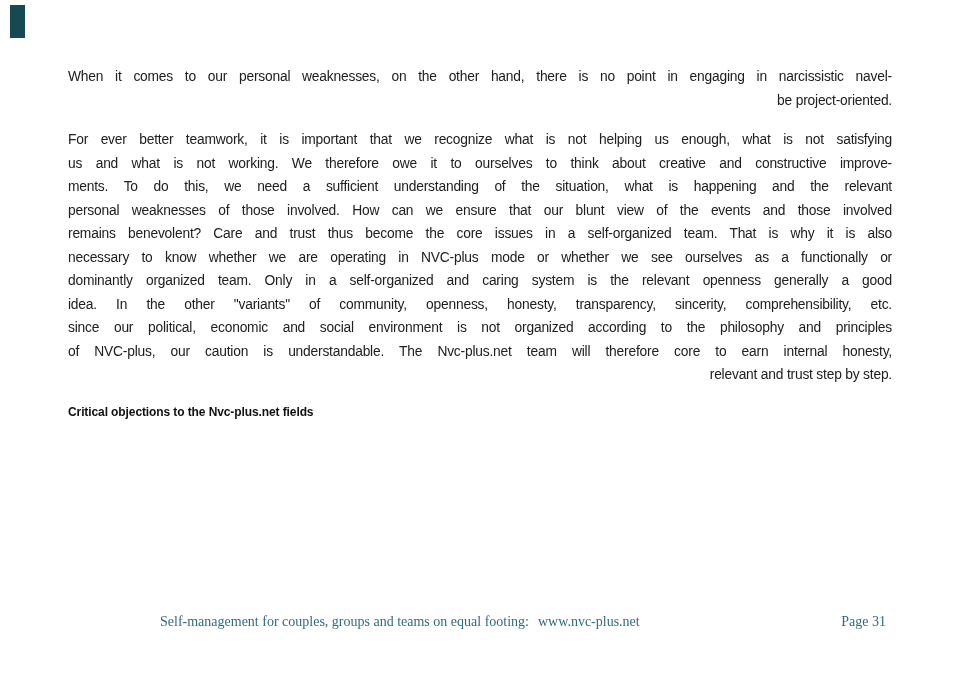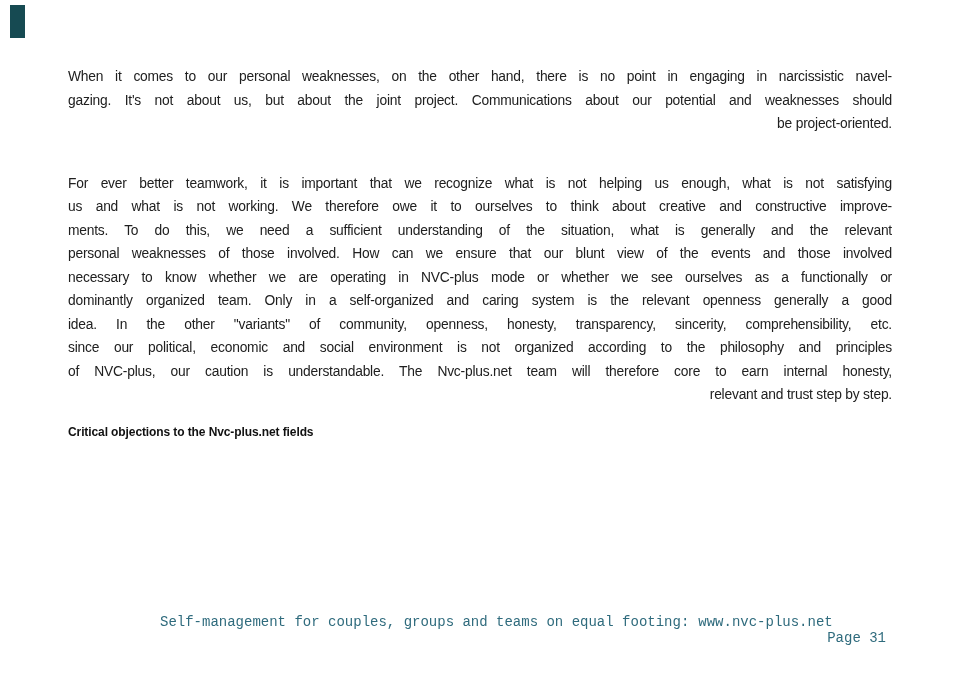--- a/index.html
+++ b/index.html
@@ -28,21 +28,21 @@
     position: absolute;
     left: 68px;
     top: 65px;
     width: 824px;
     color: #202020;
     font-size: 13.8px;
     letter-spacing: -0.2px;
     line-height: 23.5px;
   }
   .paragraph { margin: 0; }
-  .paragraph + .paragraph { margin-top: 36px; }
+  .paragraph + .paragraph { margin-top: 16px; }
   .jline {
     text-align: justify;
     height: 23.5px;
     overflow: hidden;
   }
   .jline::after {
     content: "";
     display: inline-block;
     width: 100%;
   }
@@ -54,56 +54,55 @@
     color: #111111;
     font-size: 12px;
     letter-spacing: -0.1px;
   }
   .footer {
     position: absolute;
     left: 0;
     top: 614px;
     width: 960px;
     height: 20px;
-    font-family: Liberation Mono, monospace;
+    font-family: Liberation Serif, serif;
     font-size: 14px;
   }
   .footer-left {
     position: absolute;
     left: 160px;
     top: 0;
     white-space: nowrap;
   }
   .footer-url { margin-left: 9px; }
   .footer-page {
     position: absolute;
     right: 74px;
     top: 0;
     white-space: nowrap;
-    margin-top: 16px;
   }
 </style>
 </head>
 <body>
 
 <div class="page" style="background: rgb(255, 255, 255);">
 
   <div class="corner-mark" style="background: rgb(22, 74, 82);"></div>
 
   <div class="content">
     <div class="paragraph">
         <div class="jline">When it comes to our personal weaknesses, on the other hand, there is no point in engaging in narcissistic navel-</div>
-        <div class="jline">gazing. It's not about us, but about the joint project. Communications about our potential and weaknesses should</div>
         <div class="jline last">be project-oriented.</div>
       </div>
     <div class="paragraph">
         <div class="jline">For ever better teamwork, it is important that we recognize what is not helping us enough, what is not satisfying</div>
         <div class="jline">us and what is not working. We therefore owe it to ourselves to think about creative and constructive improve-</div>
-        <div class="jline">ments. To do this, we need a sufficient understanding of the situation, what is generally and the relevant</div>
+        <div class="jline">ments. To do this, we need a sufficient understanding of the situation, what is happening and the relevant</div>
         <div class="jline">personal weaknesses of those involved. How can we ensure that our blunt view of the events and those involved</div>
+        <div class="jline">remains benevolent? Care and trust thus become the core issues in a self-organized team. That is why it is also</div>
         <div class="jline">necessary to know whether we are operating in NVC-plus mode or whether we see ourselves as a functionally or</div>
         <div class="jline">dominantly organized team. Only in a self-organized and caring system is the relevant openness generally a good</div>
         <div class="jline">idea. In the other "variants" of community, openness, honesty, transparency, sincerity, comprehensibility, etc.</div>
         <div class="jline">since our political, economic and social environment is not organized according to the philosophy and principles</div>
         <div class="jline">of NVC-plus, our caution is understandable. The Nvc-plus.net team will therefore core to earn internal honesty,</div>
         <div class="jline last">relevant and trust step by step.</div>
       </div>
     <div class="section-heading">Critical objections to the Nvc-plus.net fields</div>
   </div>
 

